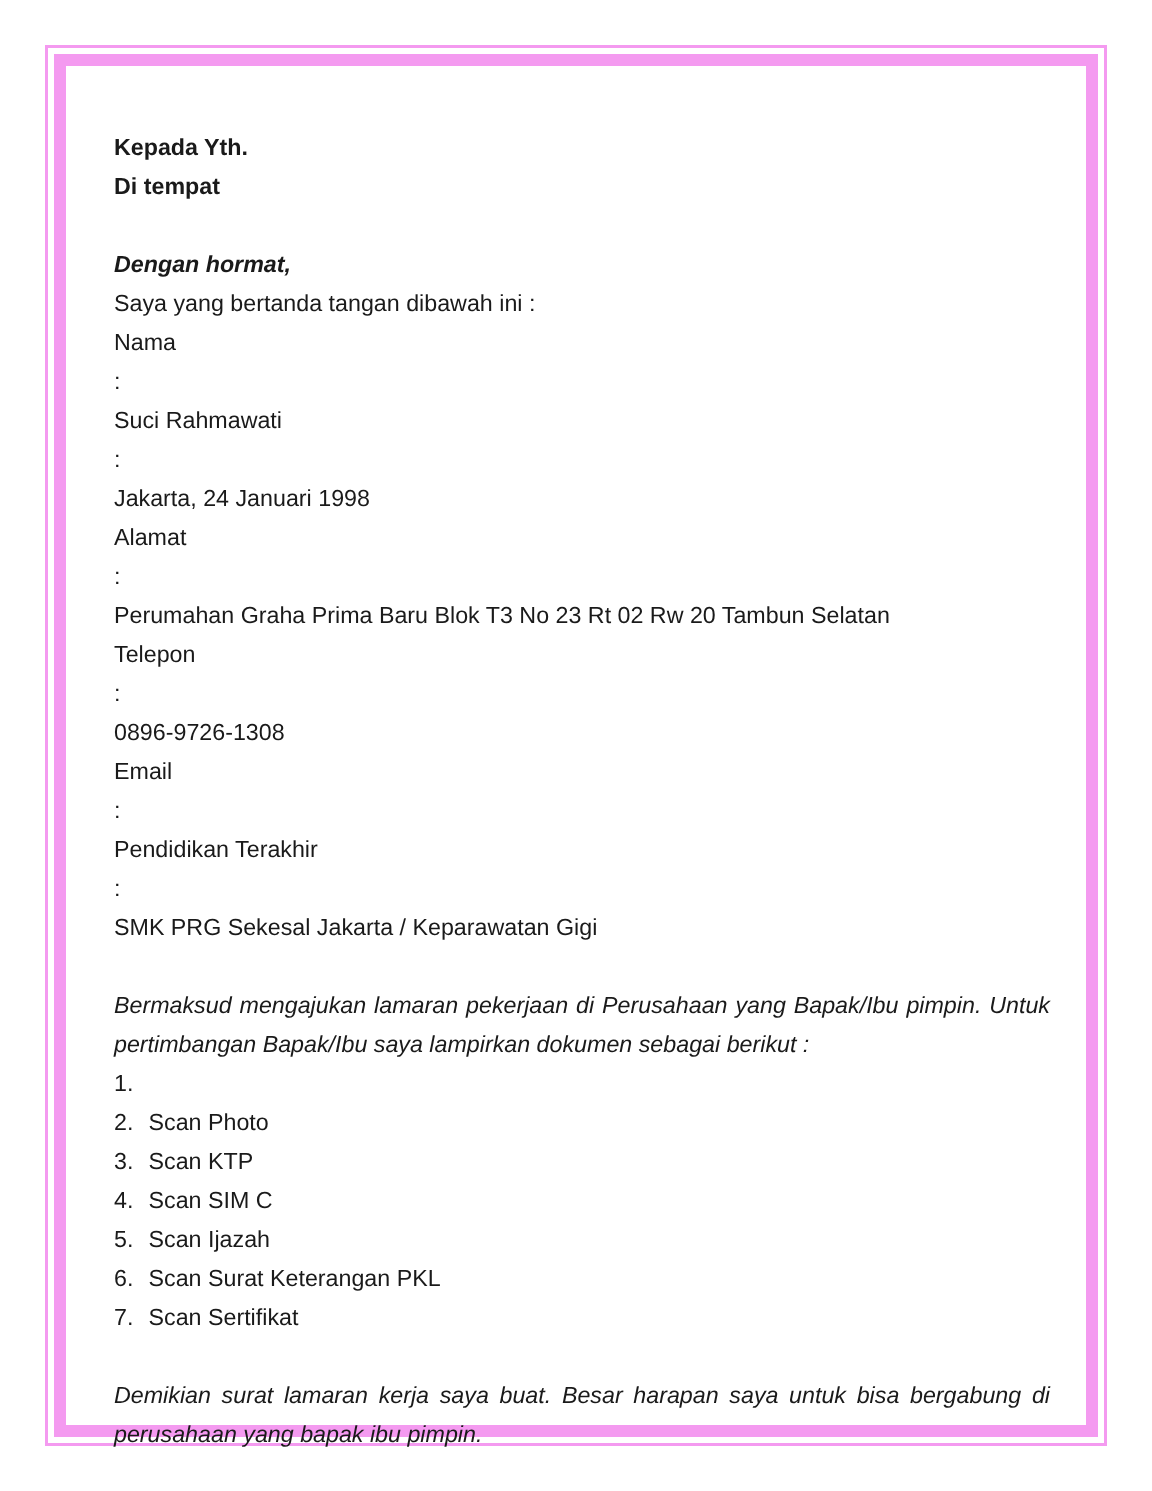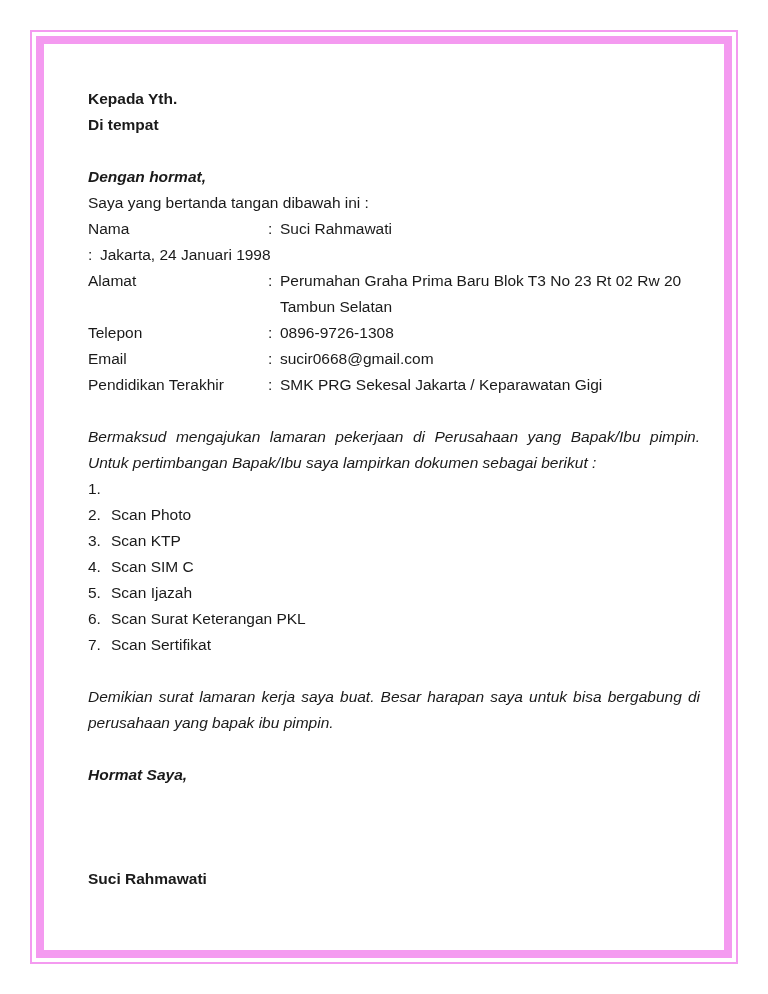--- a/index.html
+++ b/index.html
@@ -28,33 +28,33 @@
   }
   .frame-inner {
     width: 100%;
     height: 100%;
     border: 8px solid var(--frame-color, #f49af0);
   }
 
   .content {
     width: 100%;
     height: 100%;
-    padding: 42px 24px 0 44px;
+    padding: 42px 24px 0 32px;
     color: #1a1a1a;
     font-size: 15.5px;
     line-height: 26px;
   }
 
   .bold { font-weight: bold; }
 
   .block-gap { margin-top: 26px; font-style: italic; }
 
   .para { text-align: justify; }
 
-  .field-row { display: flex; align-items: flex-start; }
+  .field-row { display: flex; align-items: flex-start; flex-direction: column; }
   .field-label { width: 180px; flex-shrink: 0; }
   .field-colon { width: 12px; flex-shrink: 0; }
   .field-value { flex: 1; }
 
   .attachment-list { list-style: none; }
   .attachment-item { display: flex; }
   .attachment-num { width: 23px; flex-shrink: 0; }
 
   .signature-name { margin-top: 78px; }
 </style>
@@ -90,21 +90,20 @@
             <span class="field-value">Perumahan Graha Prima Baru Blok T3 No 23 Rt 02 Rw 20 Tambun Selatan</span>
           </div>
           <div class="field-row">
             <span class="field-label">Telepon</span>
             <span class="field-colon">:</span>
             <span class="field-value">0896-9726-1308</span>
           </div>
           <div class="field-row">
             <span class="field-label">Email</span>
             <span class="field-colon">:</span>
-            <span class="field-value">sucir0668@gmail.com</span>
           </div>
           <div class="field-row">
             <span class="field-label">Pendidikan Terakhir</span>
             <span class="field-colon">:</span>
             <span class="field-value">SMK PRG Sekesal Jakarta / Keparawatan Gigi</span>
           </div>
         </div>
 
         <div class="para block-gap">Bermaksud mengajukan lamaran pekerjaan di Perusahaan yang Bapak/Ibu pimpin. Untuk pertimbangan Bapak/Ibu saya lampirkan dokumen sebagai berikut :</div>
 

